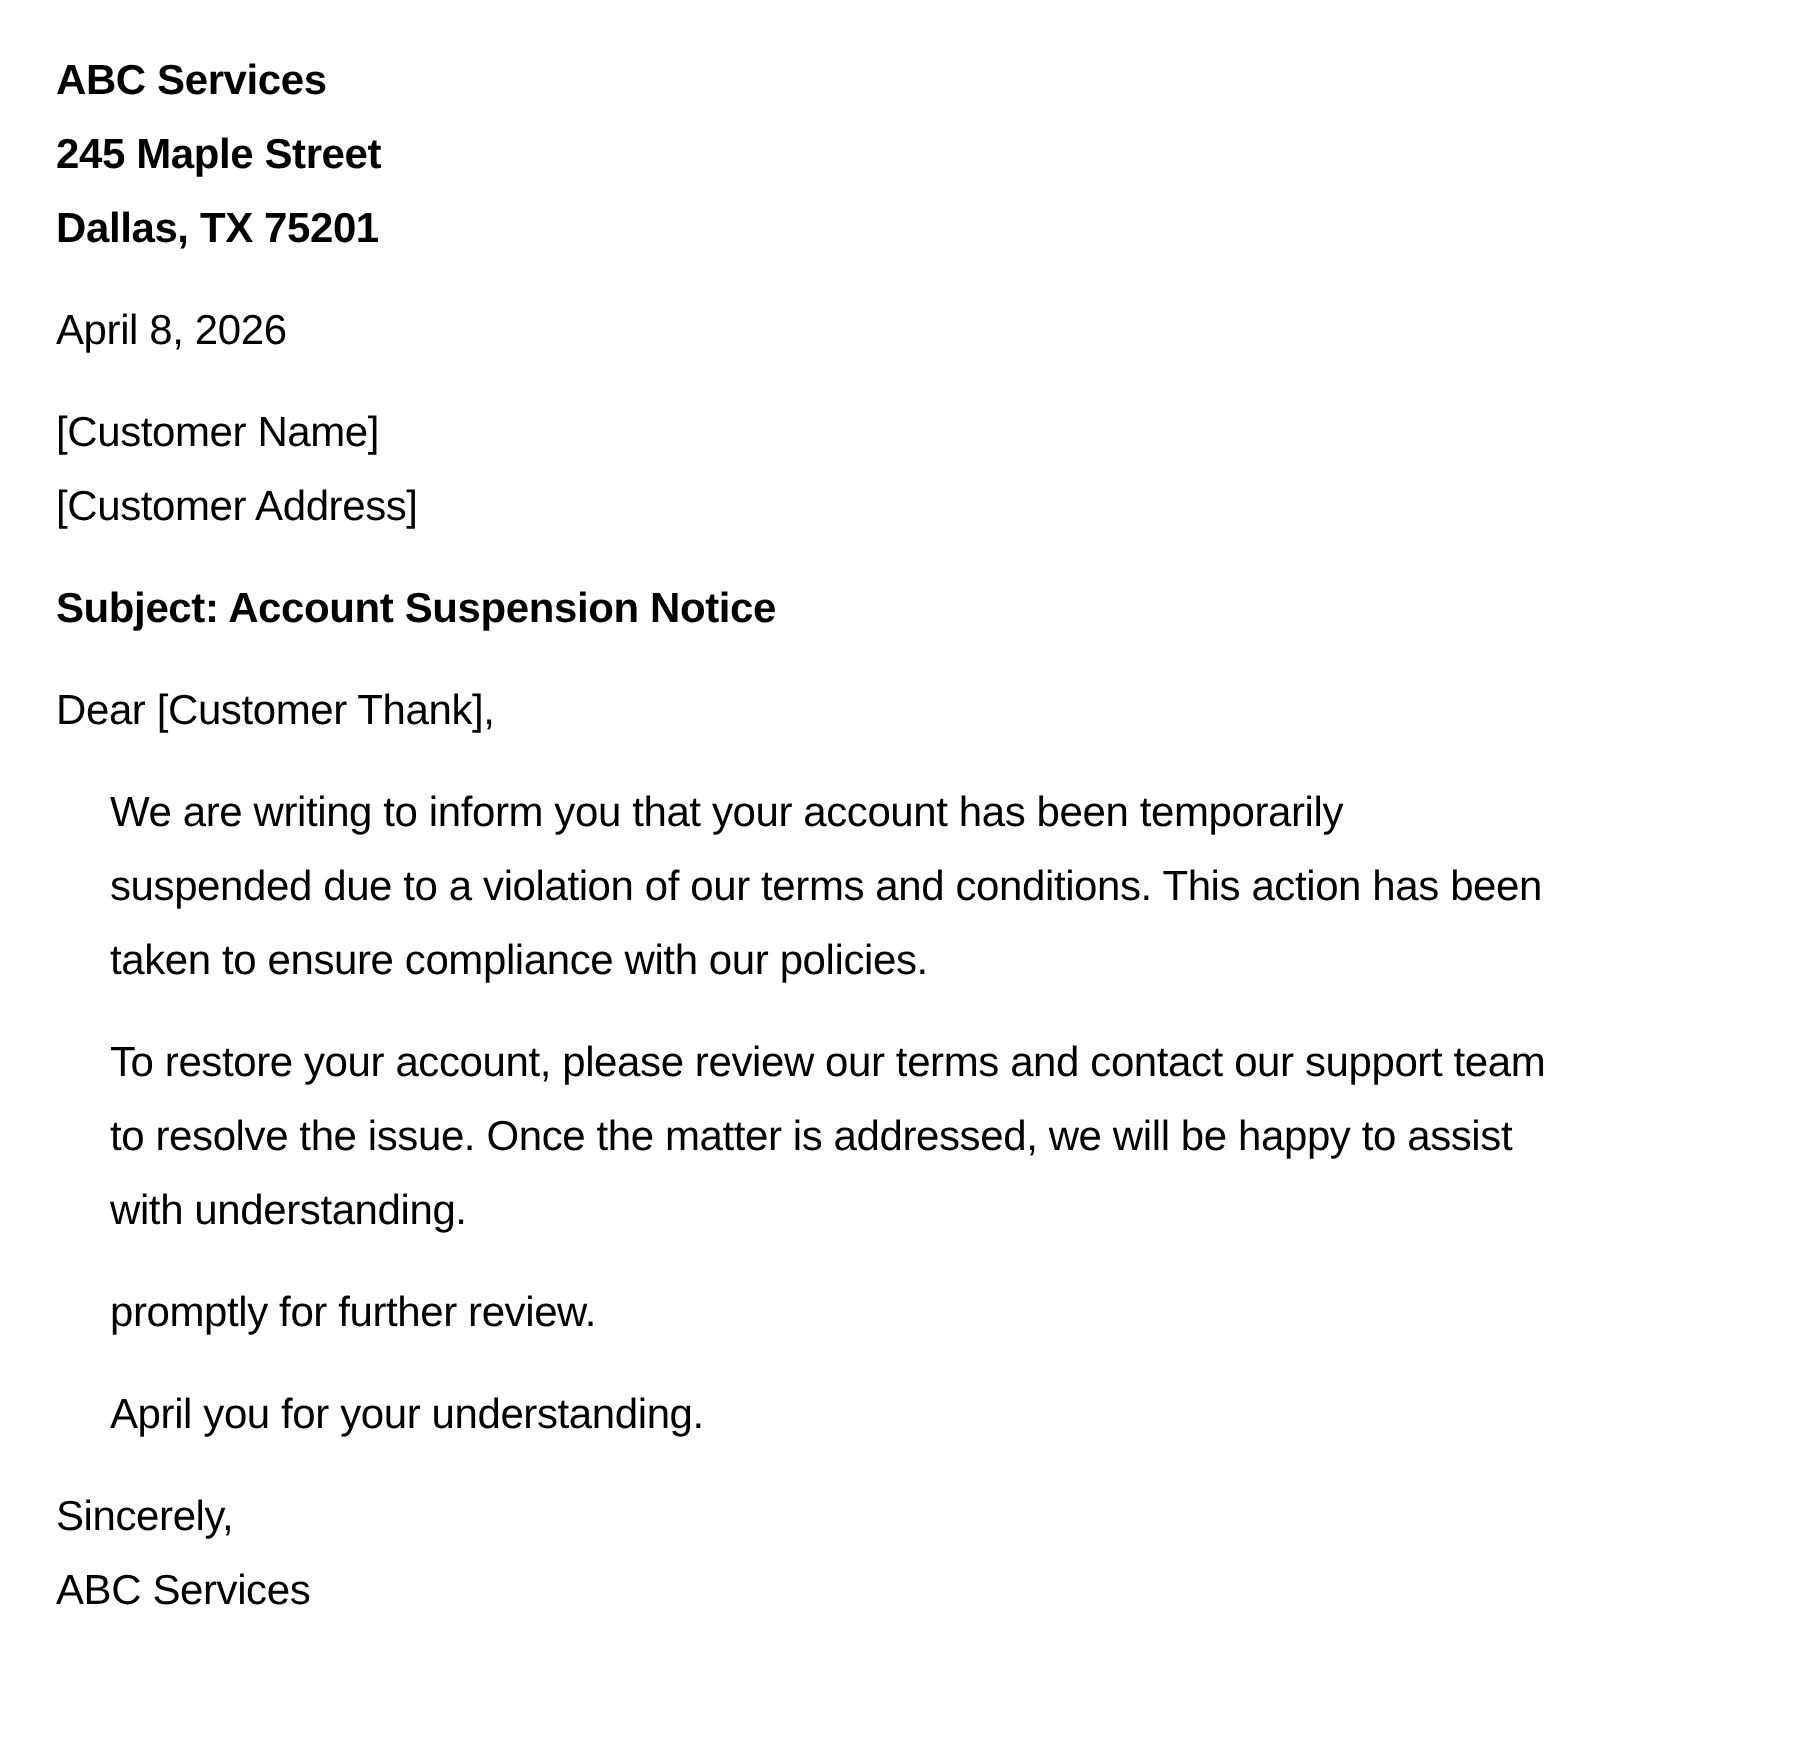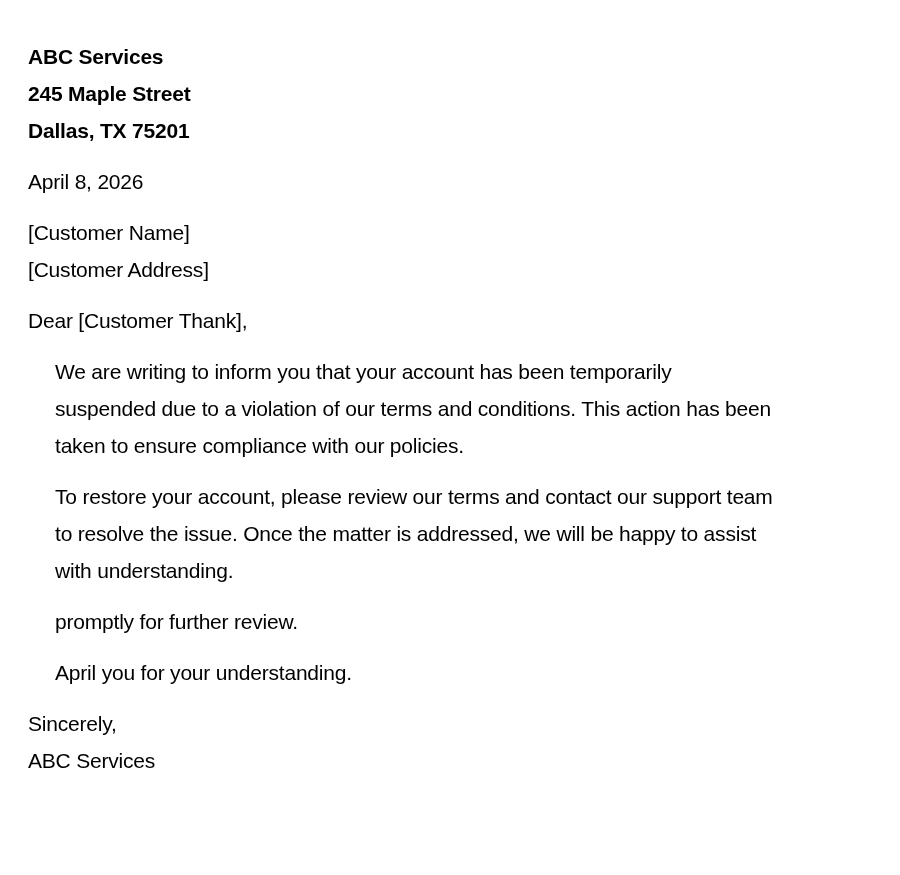--- a/index.html
+++ b/index.html
@@ -1,21 +1,21 @@
 <!DOCTYPE html>
 <html><head>
 <meta charset="utf-8">
 <style>
   html, body { margin: 0; padding: 0; background: #ffffff; }
   body { width: 900px; height: 875px; overflow: hidden; }
   .page {
     position: relative;
     width: 900px; height: 875px;
     box-sizing: border-box;
-    padding: 38px 0 0 28px;
+    padding: 22px 0 0 28px;
     font-family: "Liberation Sans", sans-serif;
     font-size: 21px;
     color: #000000;
     letter-spacing: -0.2px;
   }
   .line { display: block; line-height: 37px; white-space: nowrap; }
   .bold { font-weight: bold; }
   .block { margin-bottom: 14px; }
   .para { width: 850px; margin-left: 27px; }
 </style>
@@ -32,20 +32,23 @@
 
   <div class="block">
     <span class="line">April 8, 2026</span>
   </div>
 
   <div class="block">
     <span class="line">[Customer Name]</span>
     <span class="line">[Customer Address]</span>
   </div>
 
+  <div class="block">
+    <span class="line bold">Subject: Account Suspension Notice</span>
+  </div>
 
   <div class="block">
     <span class="line">Dear [Customer Thank],</span>
   </div>
 
   <div class="block para">
     <span class="line">We are writing to inform you that your account has been temporarily</span>
     <span class="line">suspended due to a violation of our terms and conditions. This action has been</span>
     <span class="line">taken to ensure compliance with our policies.</span>
   </div>

